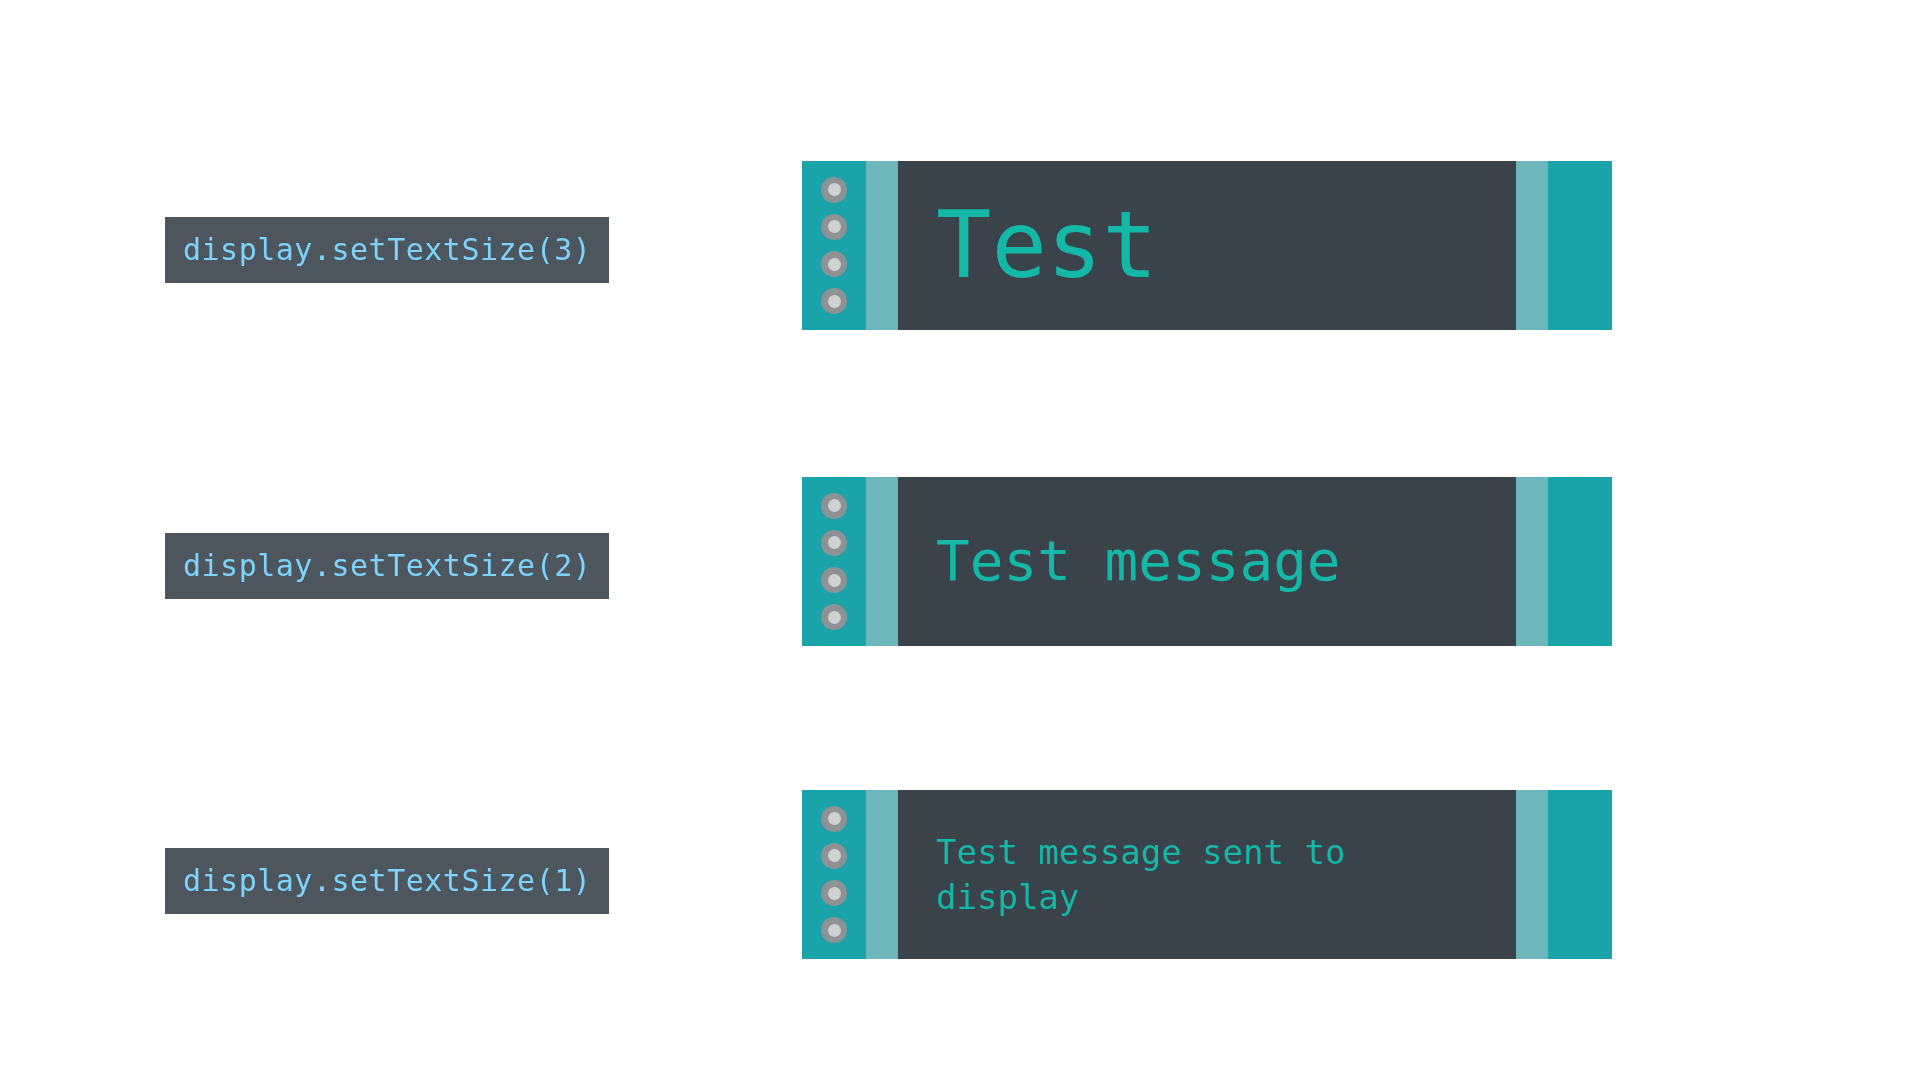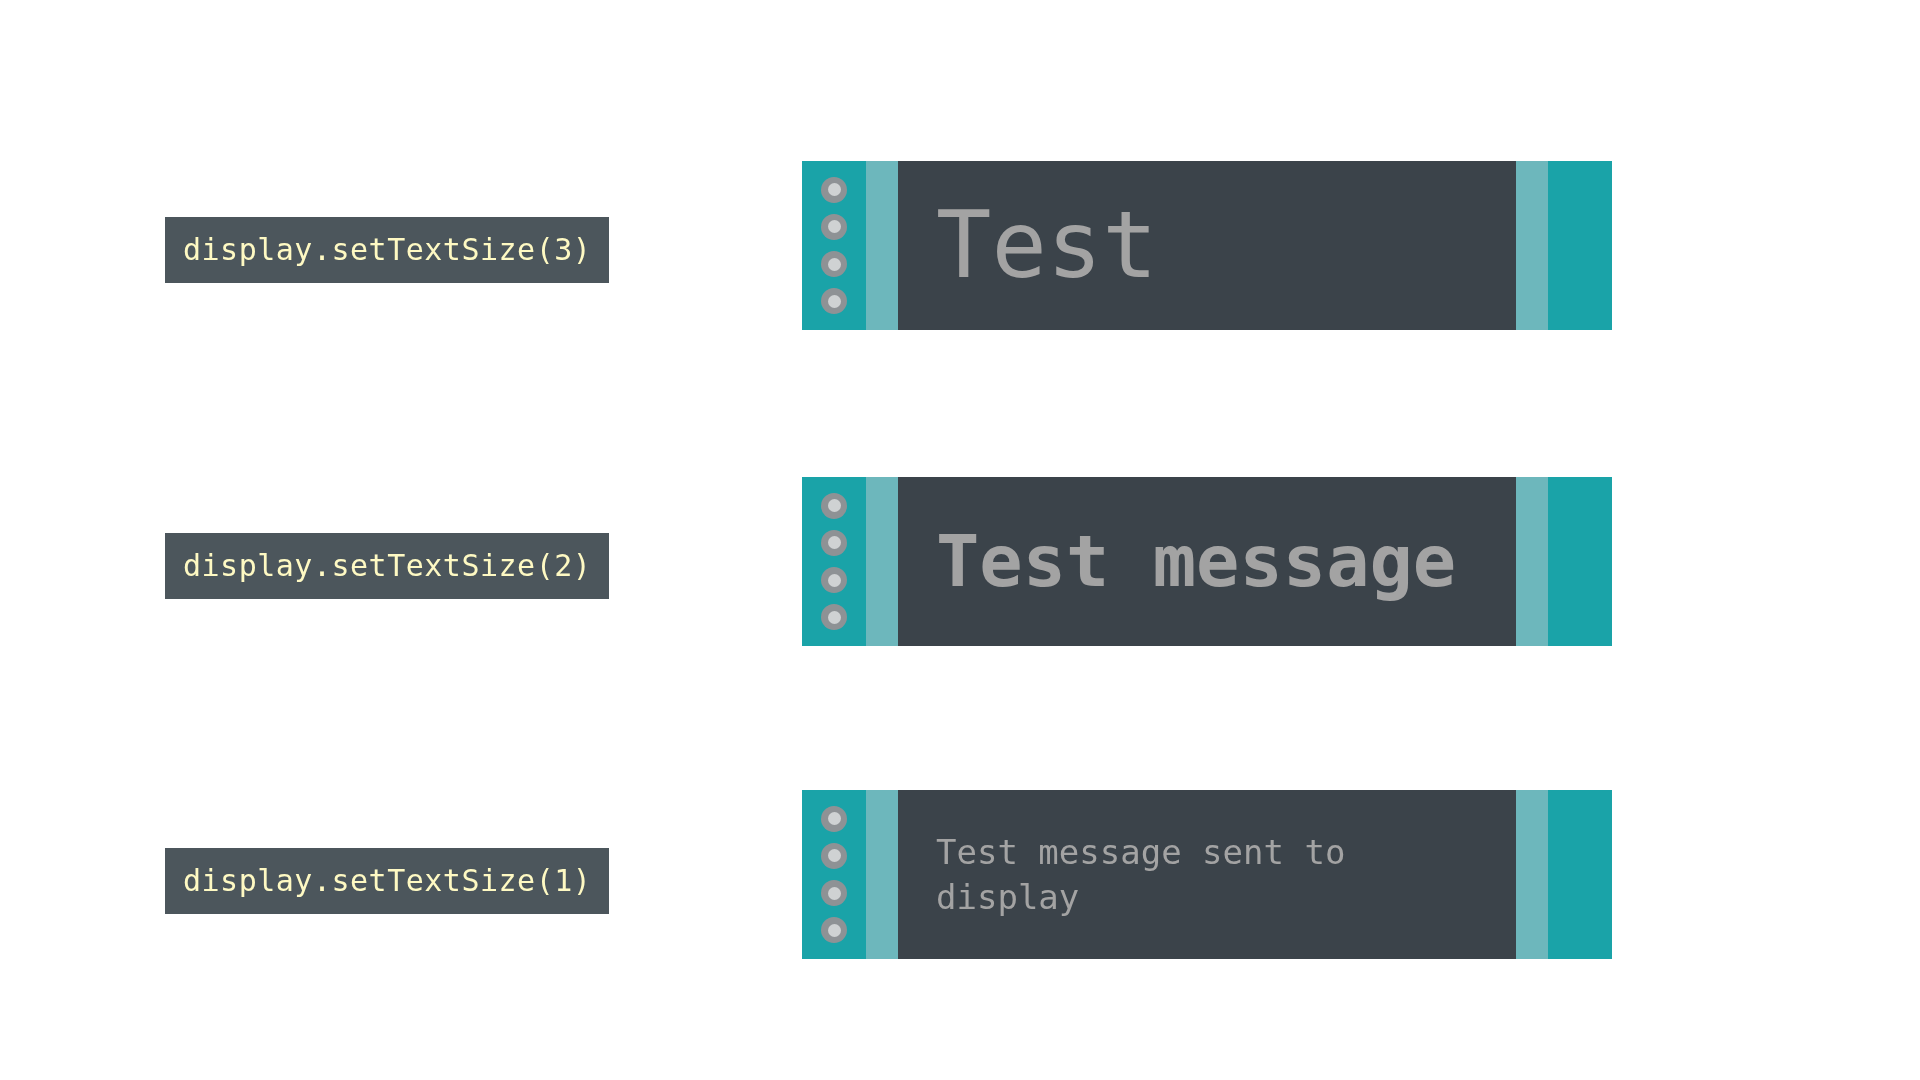--- a/index.html
+++ b/index.html
@@ -27,21 +27,21 @@
     left: 0;
     width: 1920px;
   }
 
   
   .code-label {
     position: absolute;
     left: 165px;
     box-sizing: border-box;
     background: #4c565c;
-    color: #fef9c3;
+    color: #7dd3fc;
     font-family: "DejaVu Sans Mono", monospace;
     font-size: 30px;
     letter-spacing: 0.5px;
     line-height: 66px;
     height: 66px;
     padding: 0 18px;
     white-space: pre;
     font-weight: 400;
   }
 
@@ -99,21 +99,21 @@
     background: #3b434a;
     position: relative;
     display: flex;
     flex-direction: column;
     justify-content: center;
     box-sizing: border-box;
     overflow: hidden;
   }
 
   .screen-text {
-    color: #a3a3a3;
+    color: #14b8a6;
     font-family: "DejaVu Sans Mono", monospace;
     white-space: pre-wrap;
     font-weight: 400;
     letter-spacing: 0;
   }
 
   .band-right {
     width: 32px;
     flex: 0 0 32px;
     background: #6db7bc;
@@ -134,21 +134,21 @@
 
   #device-0 { top: 161px; height: 169px; }
   #device-1 { top: 477px; height: 169px; }
   #device-2 { top: 790px; height: 169px; }
 
   #device-0 .screen { padding: 0 38px; }
   #device-1 .screen { padding: 0 38px; }
   #device-2 .screen { padding: 0 38px; }
 
   #text-0 { font-size: 92px; line-height: 1.0; }
-  #text-1 { font-size: 72px; line-height: 1.05; font-weight: bold; }
+  #text-1 { font-size: 56px; line-height: 1.05; }
   #text-2 { font-size: 34px; line-height: 1.3; max-width: 450px; }
 </style>
 </head>
 <body>
 
 <div class="stage">
 
   <div class="row" id="row-0">
 
     <div class="code-label" id="label-0">display.setTextSize(3)</div>

